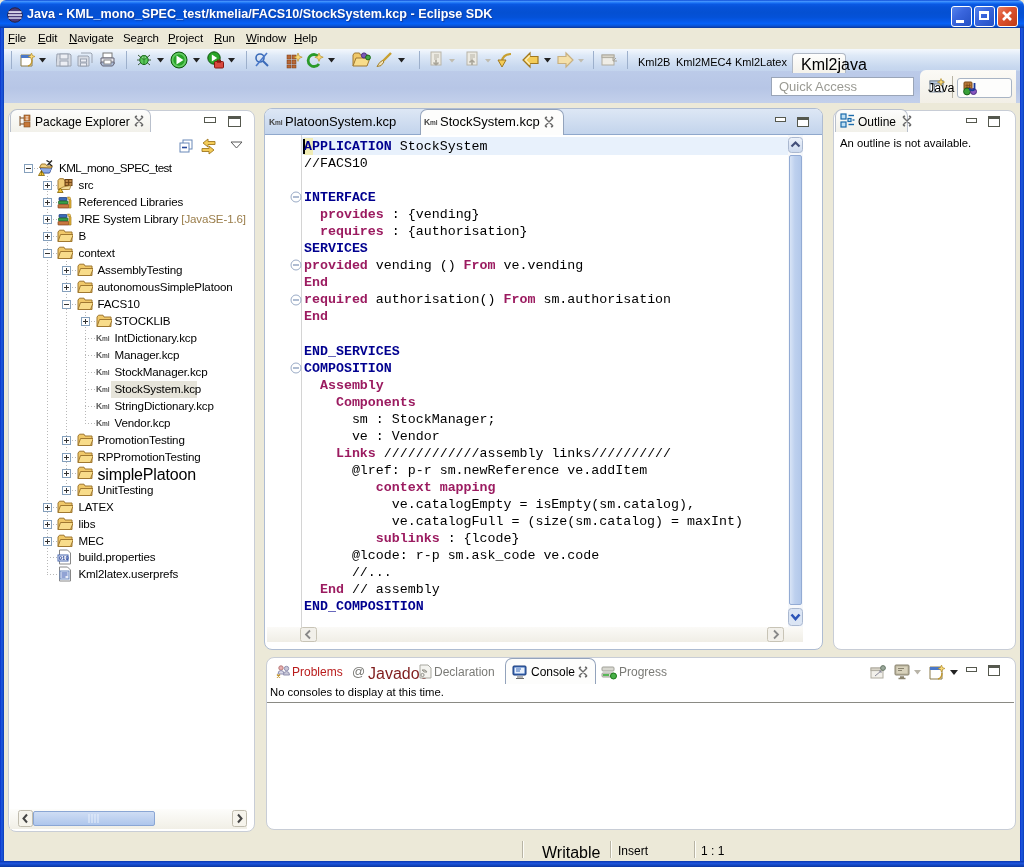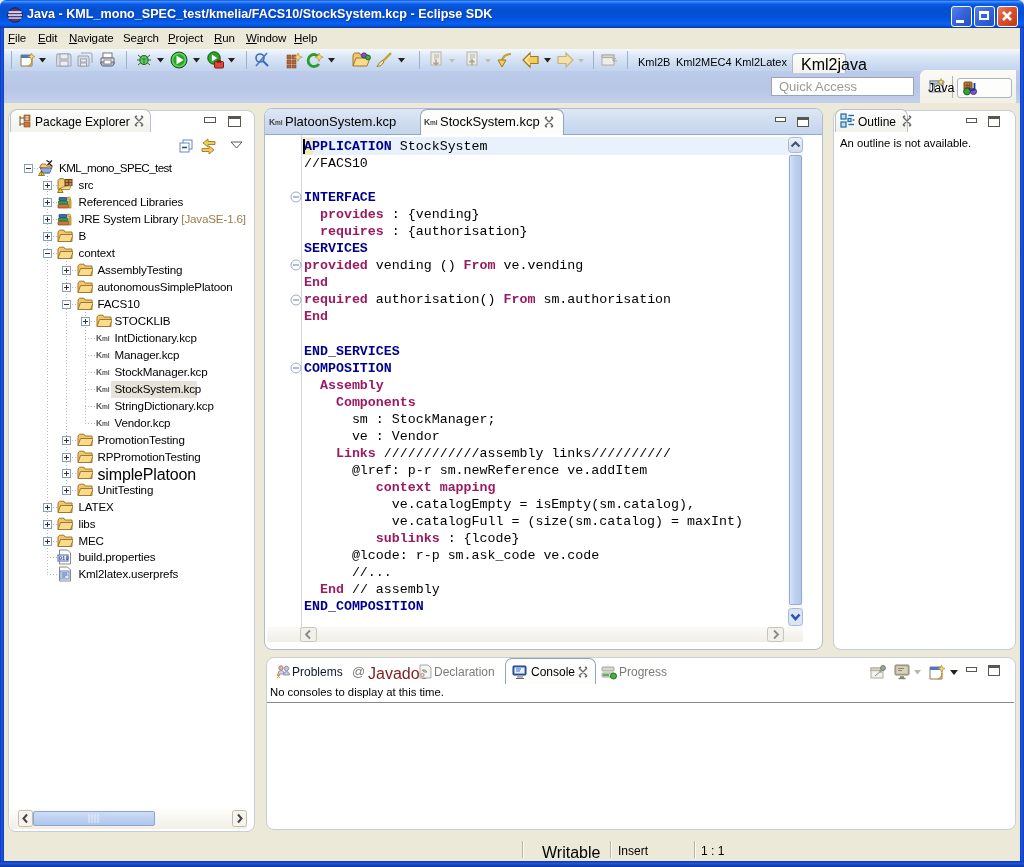--- a/index.html
+++ b/index.html
@@ -655,21 +655,21 @@
 <div class="minmax" style="left:988px;top:116px;width:12px;height:11px;border:1px solid #55584e;border-top-width:3px;background:#fff"></div>
 <div class="txt" style="left:840px;top:137px;font-size:11.3px">An outline is not available.</div>
 <div class="panel" style="left:266px;top:657px;width:750px;height:173px"></div>
 <svg class="ab" style="left:276px;top:664px" width="15" height="15" viewBox="0 0 15 15">
       <circle cx="5" cy="4" r="2.2" fill="#e8b0b0" stroke="#b87878"></circle>
       <path d="M2 10 q0 -3.5 3 -3.5 q3 0 3 3.5 z" fill="#d8d8e8" stroke="#9090b0"></path>
       <circle cx="10.5" cy="4.5" r="2.2" fill="#c8c8d8" stroke="#9090b0"></circle>
       <path d="M7.5 11 q0 -3.5 3 -3.5 q3 0 3 3.5 z" fill="#c8c8d8" stroke="#9090b0"></path>
       <path d="M1 10.5 l3 3 m0 -3 l-3 3" stroke="#c09020" stroke-width="1.2"></path>
     </svg>
-<div class="txt" style="left:292px;top:665px;font-size:12px;color:#0f172a">Problems</div>
+<div class="txt" style="left:292px;top:665px;font-size:12px;color:#b91c1c">Problems</div>
 <div class="txt" style="left:352px;top:664px;font-size:13px;color:#7a7a76">@</div>
 <div class="txt" style="left:368px;top:665px;font-size:16px;color:#7f1d1d">Javadoc</div>
 <svg class="ab" style="left:418px;top:664px" width="15" height="15" viewBox="0 0 15 15">
       <path d="M2 1 h8 l3 3 v10 h-11 z" fill="#f4f4f0" stroke="#a8a8a0"></path>
       <path d="M4 6 q4 -1 5 2 q-3 1 -5 -2" fill="#d8d8d0" stroke="#909088"></path>
       <circle cx="4.5" cy="11" r="1.6" fill="none" stroke="#909088"></circle>
     </svg>
 <div class="txt" style="left:434px;top:665px;font-size:12px;color:#7a7a76">Declaration</div>
 <div class="ab" style="left:505px;top:658px;width:91px;height:26px;background:#fdfdfc;border:1px solid #93a3bc;border-bottom:none;border-radius:7px 7px 0 0;box-sizing:border-box"></div>
 <svg class="ab" style="left:512px;top:664px" width="16" height="16" viewBox="0 0 16 16">

